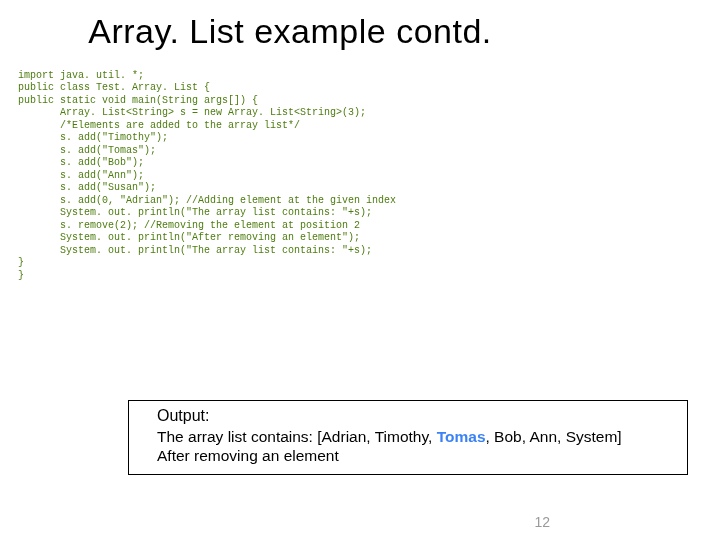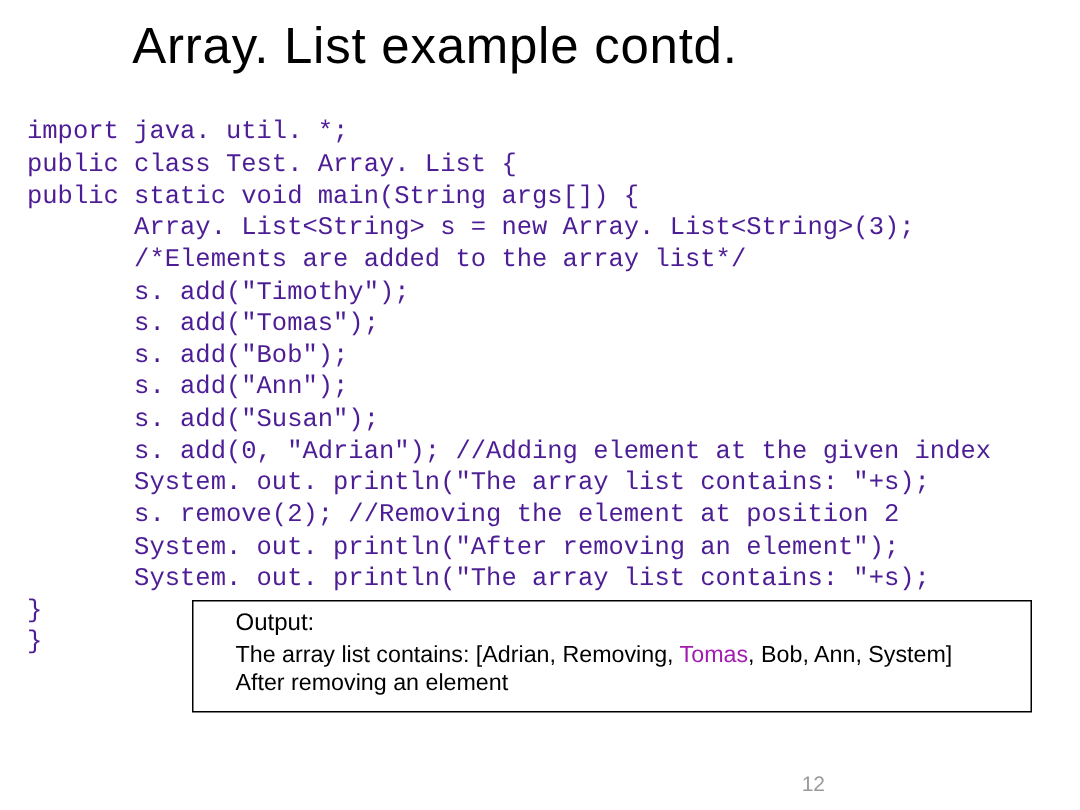--- a/index.html
+++ b/index.html
@@ -21,45 +21,46 @@
   }
   .title {
     font-size: 34px;
     text-align: center;
     margin: 4px 0 6px 0;
     letter-spacing: 0.5px;
     font-weight: 400;
   }
   .code {
     font-family: "Courier New", Courier, monospace;
-    font-size: 17px;
+    font-size: 10px;
     line-height: 1.25;
     white-space: pre;
-    color: #4c1d95;
+    color: #4d7c0f;
   }
   .output-box {
     position: absolute;
     left: 128px;
     top: 400px;
     width: 560px;
     border: 1.5px solid #000;
     padding: 6px 10px 8px 28px;
     box-sizing: border-box;
     background: #fff;
   }
   .output-label {
     font-size: 16px;
     margin-bottom: 2px;
   }
   .output-line {
     font-size: 15.5px;
     line-height: 1.25;
   }
   .hl {
-    color: #a21caf;
+    color: #3b82f6;
+    font-weight: bold;
   }
   .pagenum {
     position: absolute;
     right: 30px;
     bottom: 10px;
     font-size: 14px;
     color: #9a9a9a;
   }
 </style>
 </head>
@@ -85,19 +86,19 @@
 <span>       s. remove(2); //Removing the element at position 2</span>
 <span>       System. out. println("After removing an element");</span>
 <span>       System. out. println("The array list contains: "+s);</span>
 <span>}</span>
 <span>}</span>
 </div>
 
   <div class="output-box">
     <div class="output-label">Output:</div>
     <div class="output-line">
-      <span>The array list contains: [Adrian, Removing, </span><span class="hl">Tomas</span><span>, Bob, Ann, System]</span>
+      <span>The array list contains: [Adrian, Timothy, </span><span class="hl">Tomas</span><span>, Bob, Ann, System]</span>
     </div>
     <div class="output-line">After removing an element</div>
   </div>
 
   <div class="pagenum">12</div>
 </div>
 
 </body></html>

